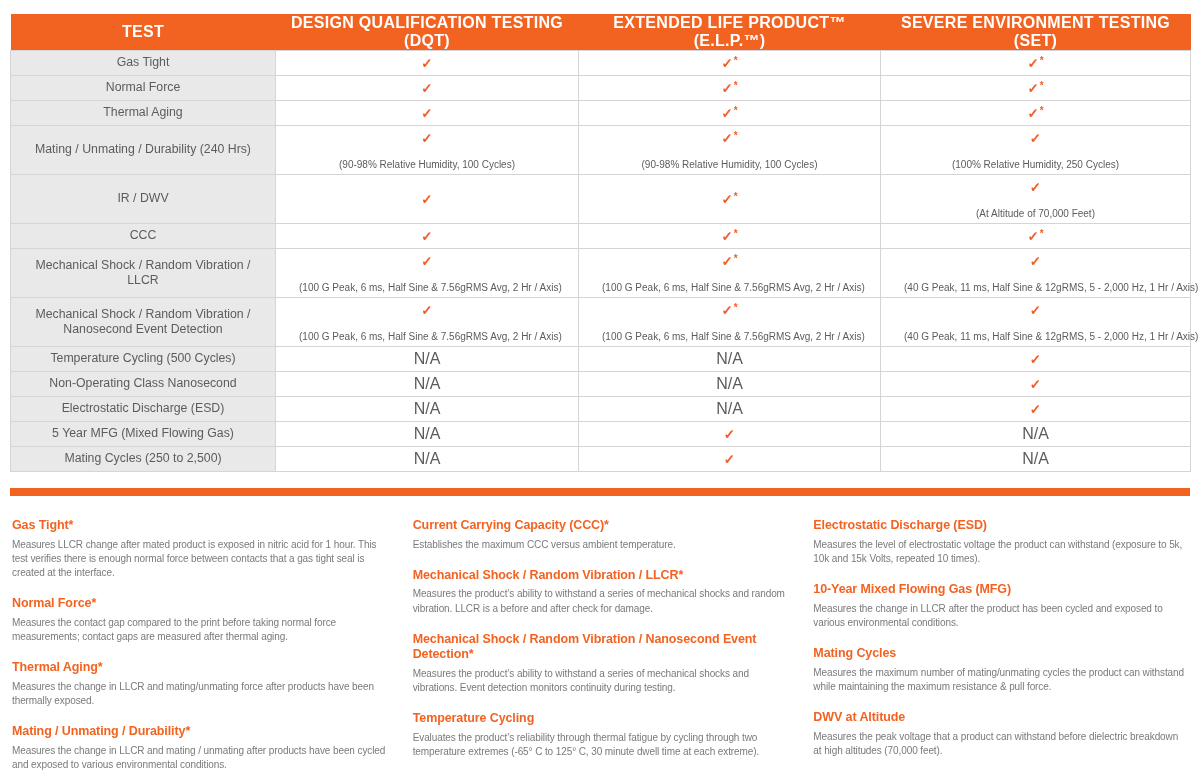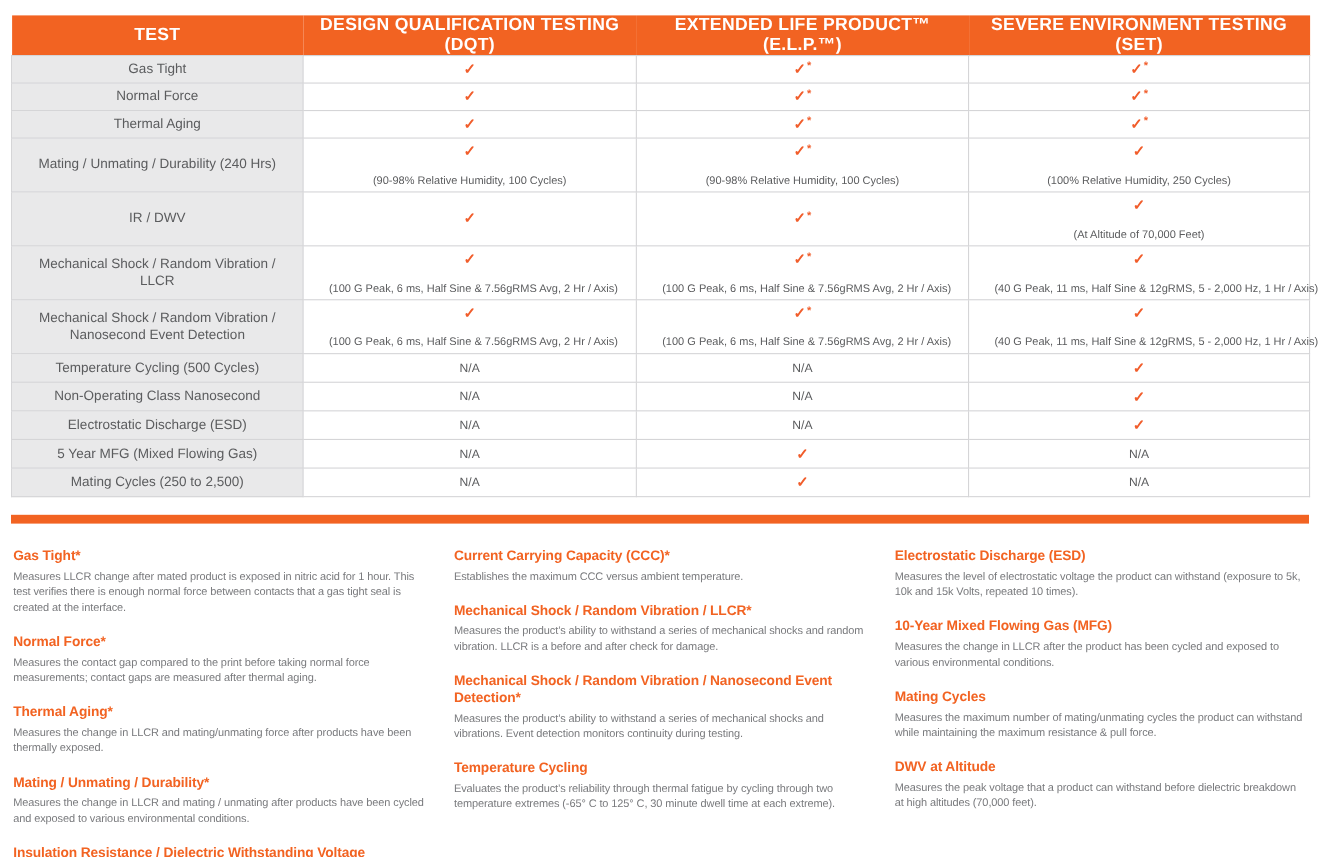--- a/index.html
+++ b/index.html
@@ -36,21 +36,21 @@
     color:var(--check);font-size:13.5px;font-weight:bold;line-height:16px;
     display:inline-block;
   }
   .star{
     color:var(--check);font-size:10px;font-weight:bold;
     position:relative;top:-4px;margin-left:1px;display:inline-block;
   }
   .sub{
     color:var(--label-text);font-size:10px;line-height:13px;white-space:nowrap;margin-top:11px;
   }
-  .na{color:var(--label-text);font-size:11px;line-height:17px;}
+  .na{color:var(--label-text);font-size:16px;line-height:17px;}
   
   .divider{height:8px;background:var(--accent);margin:16px 10px 0 10px;}
   
   .defs{display:flex;gap:26px;padding:0 12px;margin-top:22px;}
   .def-col{flex:1;}
   .def{margin-bottom:16px;}
   .def-h{
     color:var(--accent);font-weight:bold;font-size:12.5px;line-height:1.25;
     margin-bottom:4px;letter-spacing:-0.1px;
   }
@@ -134,20 +134,32 @@
           </td>
           <td class="value-cell">
             <div><span class="check">✓</span><span class="star">*</span></div>
           </td>
           <td class="value-cell">
             <div><span class="check">✓</span></div>
             <div class="sub">(At Altitude of 70,000 Feet)</div>
           </td>
         </tr>
         <tr>
+          <td class="test-cell">CCC</td>
+          <td class="value-cell">
+            <div><span class="check">✓</span></div>
+          </td>
+          <td class="value-cell">
+            <div><span class="check">✓</span><span class="star">*</span></div>
+          </td>
+          <td class="value-cell">
+            <div><span class="check">✓</span><span class="star">*</span></div>
+          </td>
+        </tr>
+        <tr>
           <td class="test-cell">Mechanical Shock / Random Vibration / LLCR</td>
           <td class="value-cell">
             <div><span class="check">✓</span></div>
             <div class="sub">(100 G Peak, 6 ms, Half Sine &amp; 7.56gRMS Avg, 2 Hr / Axis)</div>
           </td>
           <td class="value-cell">
             <div><span class="check">✓</span><span class="star">*</span></div>
             <div class="sub">(100 G Peak, 6 ms, Half Sine &amp; 7.56gRMS Avg, 2 Hr / Axis)</div>
           </td>
           <td class="value-cell">

